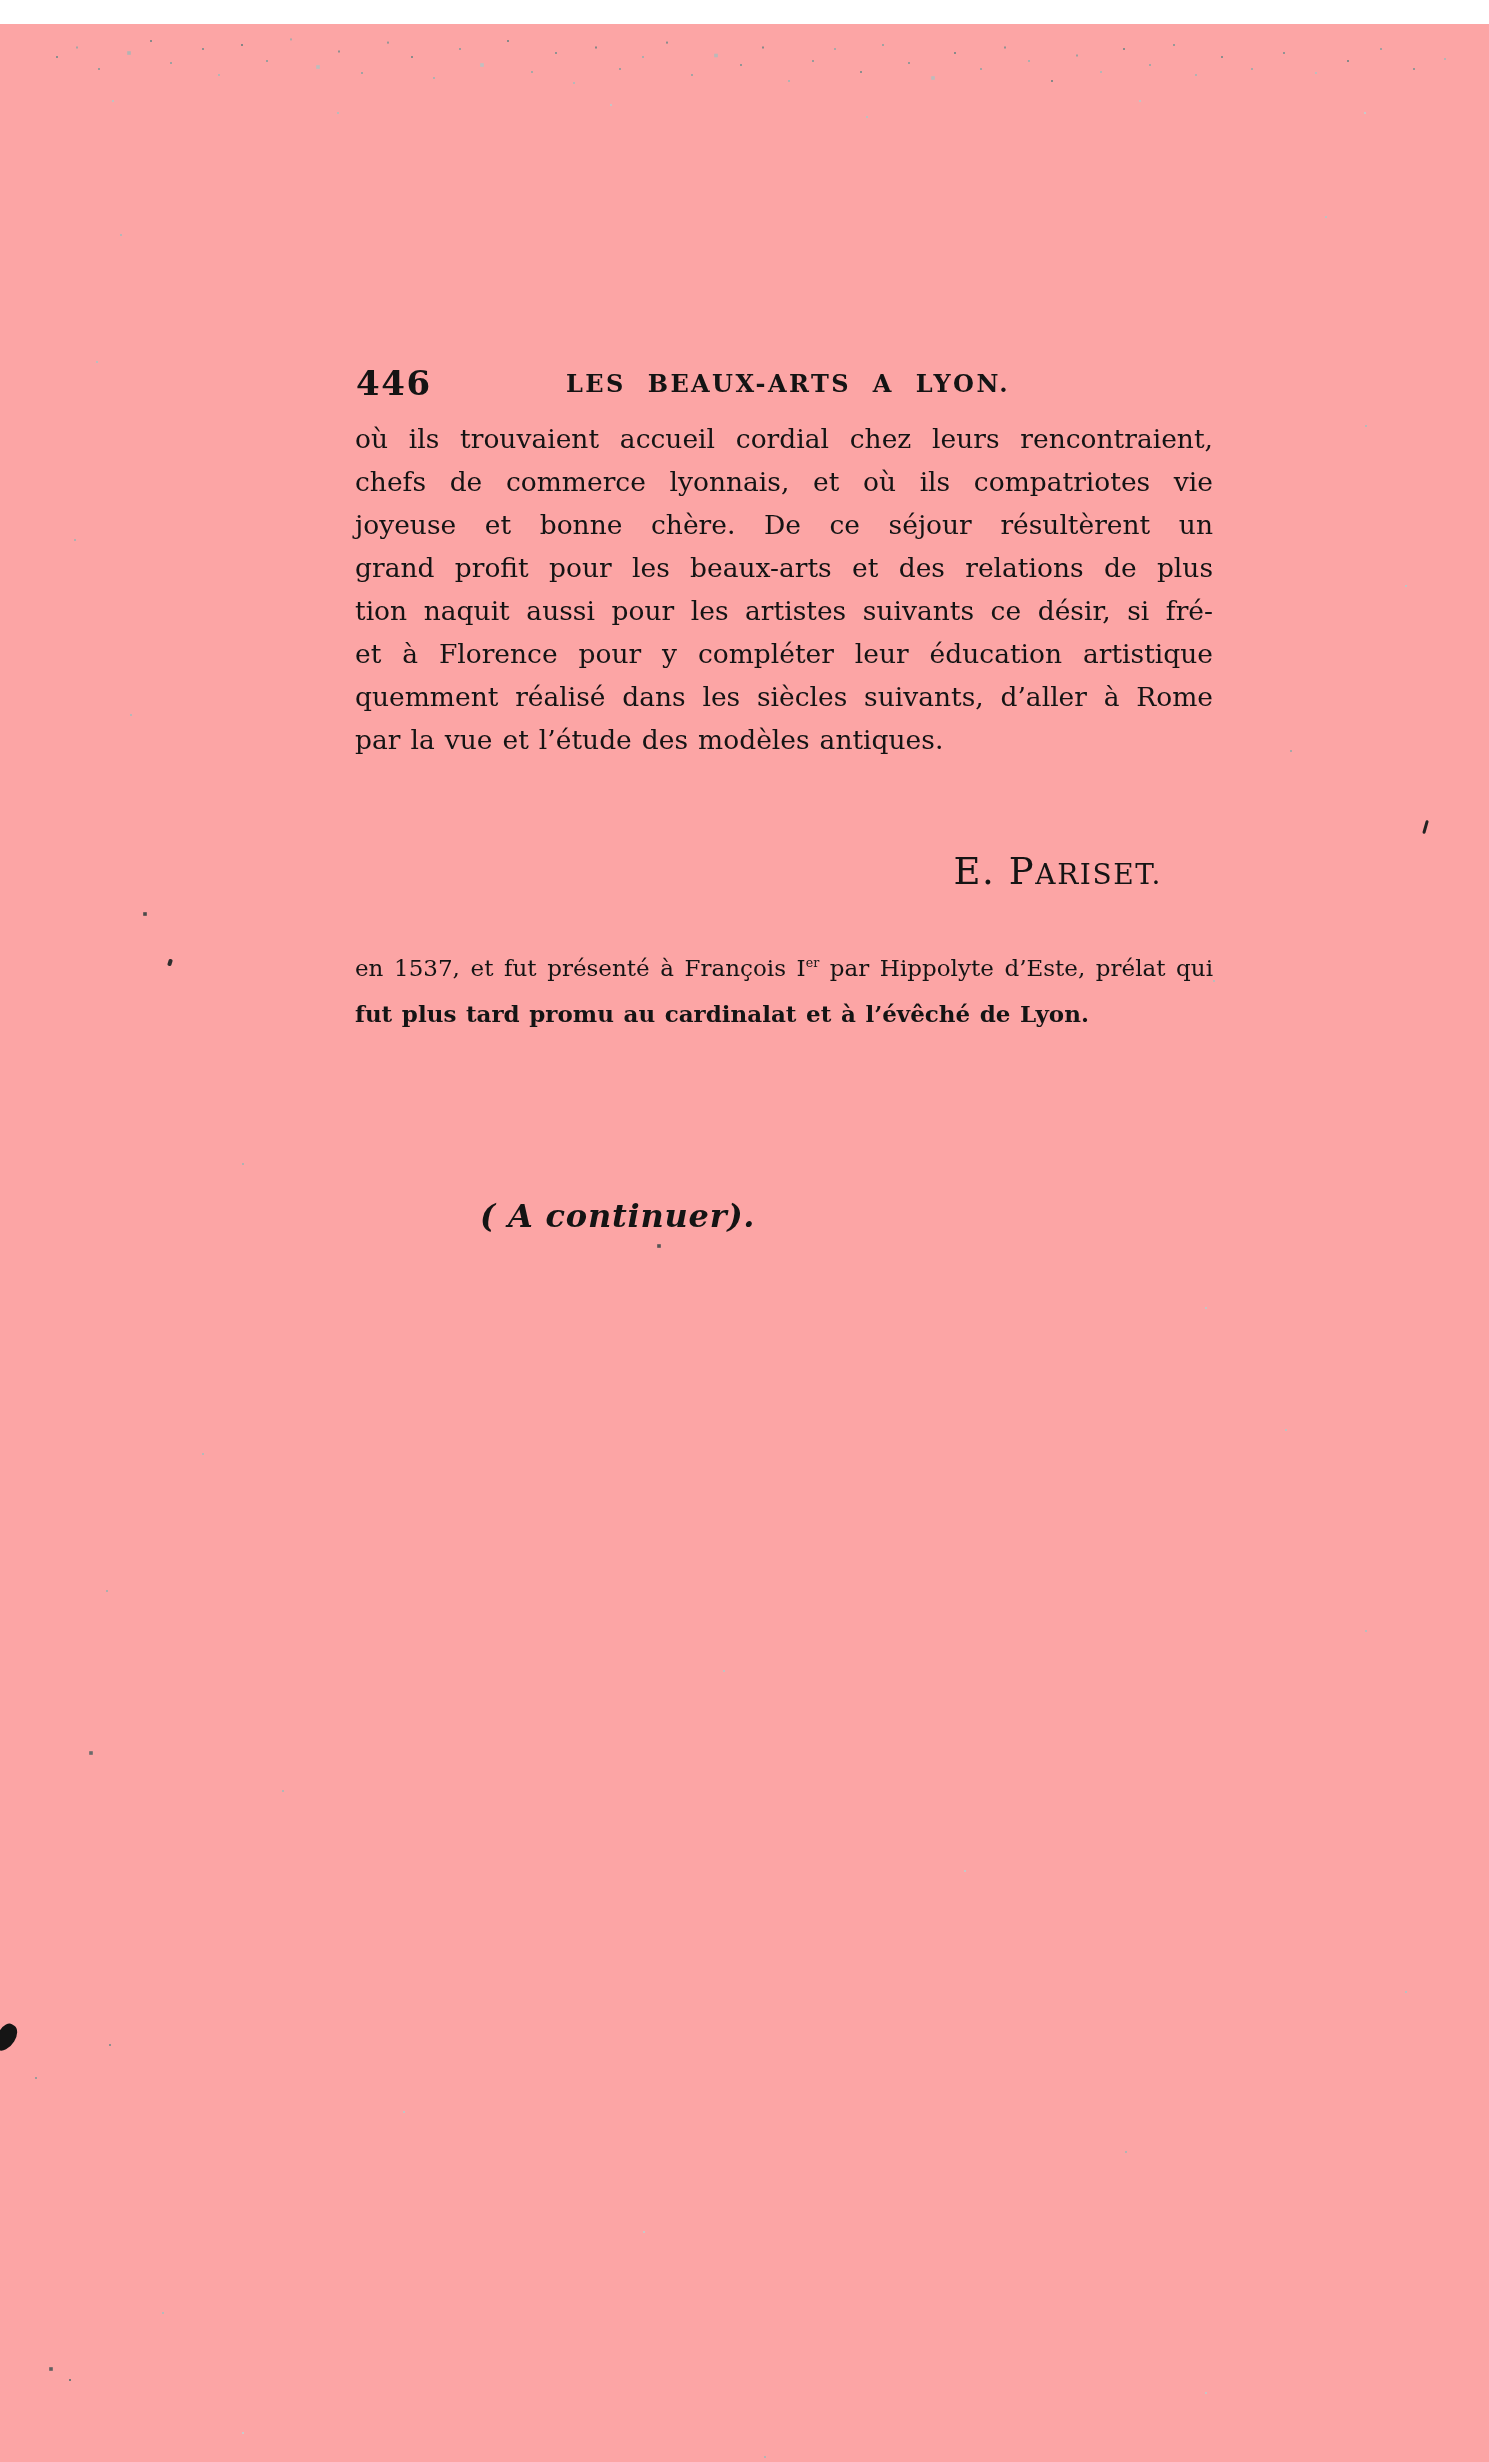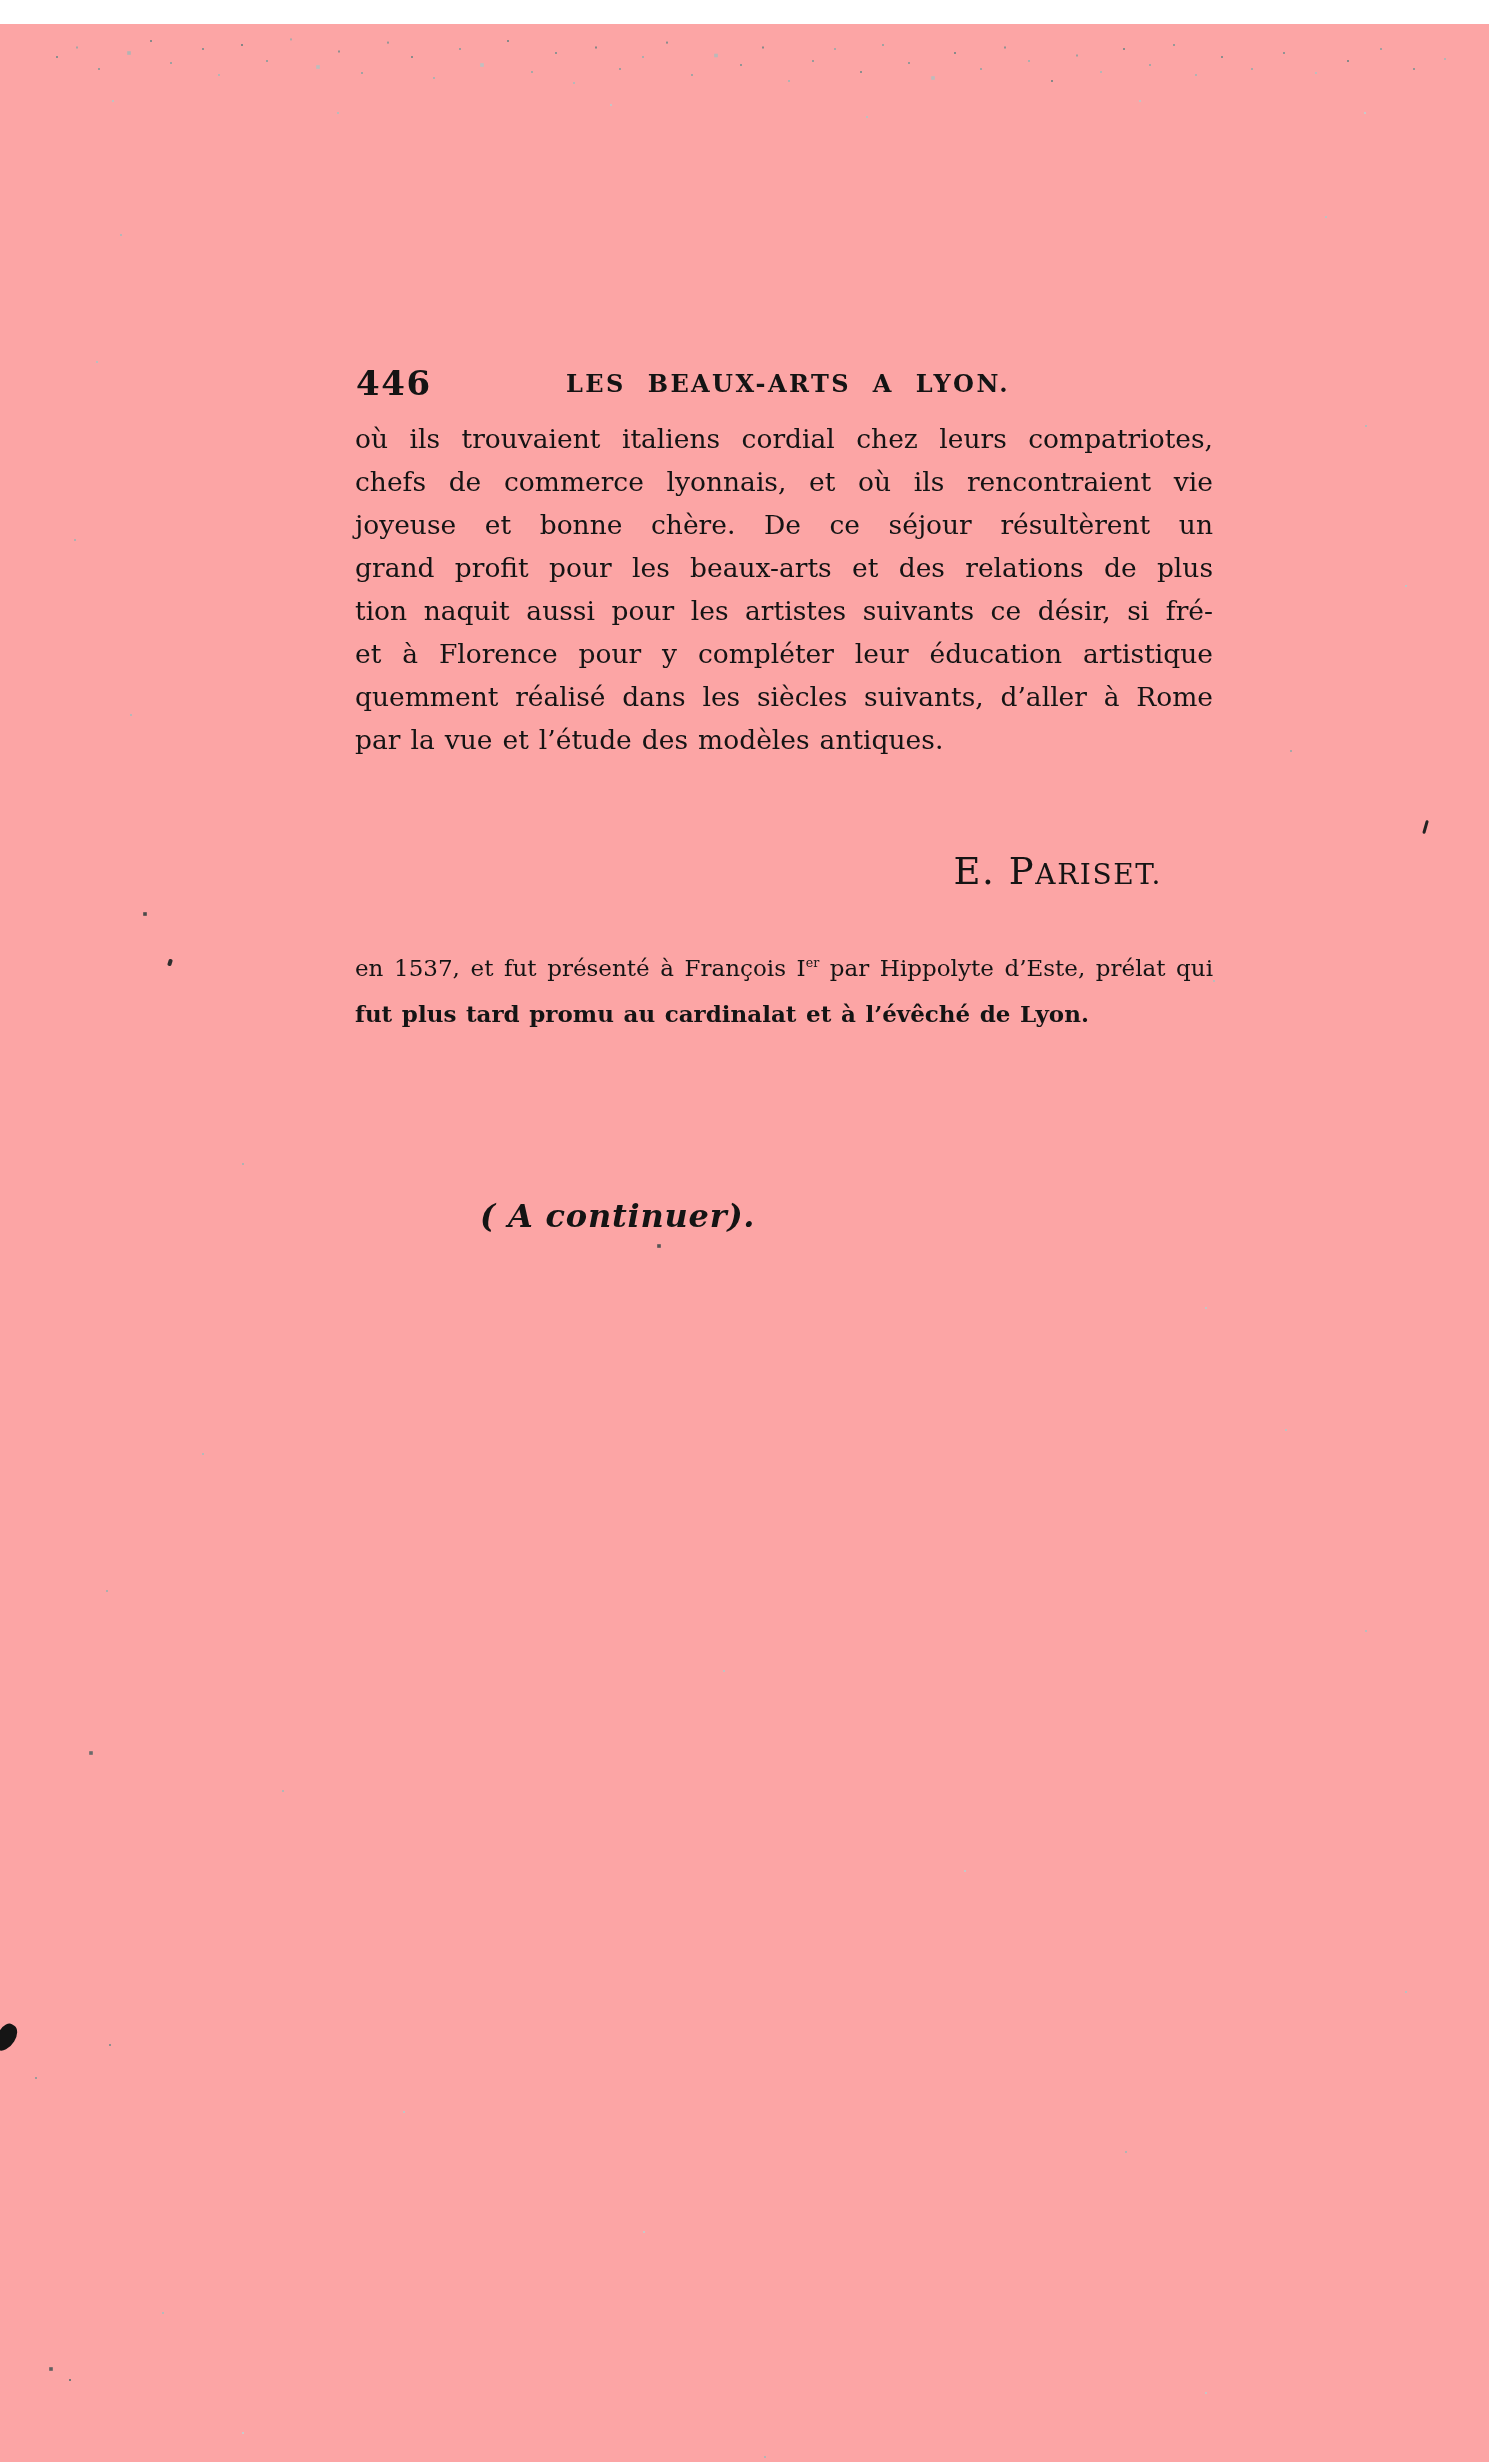--- a/index.html
+++ b/index.html
@@ -183,22 +183,22 @@
 <div class="page">
 
   <div class="noise-top"></div>
   <div class="noise-scatter"></div>
 
   <div class="pagenum">446</div>
 
   <div class="running-title">LES BEAUX-ARTS A LYON.</div>
 
   <div class="bodyblock">
-    <div class="bline">où ils trouvaient italiens cordial chez leurs compatriotes,</div>
-    <div class="bline">chefs de commerce lyonnais, et où ils rencontraient vie</div>
+    <div class="bline">où ils trouvaient accueil cordial chez leurs rencontraient,</div>
+    <div class="bline">chefs de commerce lyonnais, et où ils compatriotes vie</div>
     <div class="bline">joyeuse et bonne chère. De ce séjour résultèrent un</div>
     <div class="bline">grand profit pour les beaux-arts et des relations de plus</div>
     <div class="bline">tion naquit aussi pour les artistes suivants ce désir, si fré-</div>
     <div class="bline">et à Florence pour y compléter leur éducation artistique</div>
     <div class="bline">quemment réalisé dans les siècles suivants, d’aller à Rome</div>
     <div class="bline lastline">par la vue et l’étude des modèles antiques.</div>
   </div>
 
   <div class="signature">
     <span class="lead">E. P</span><span class="sc">ARISET.</span>

